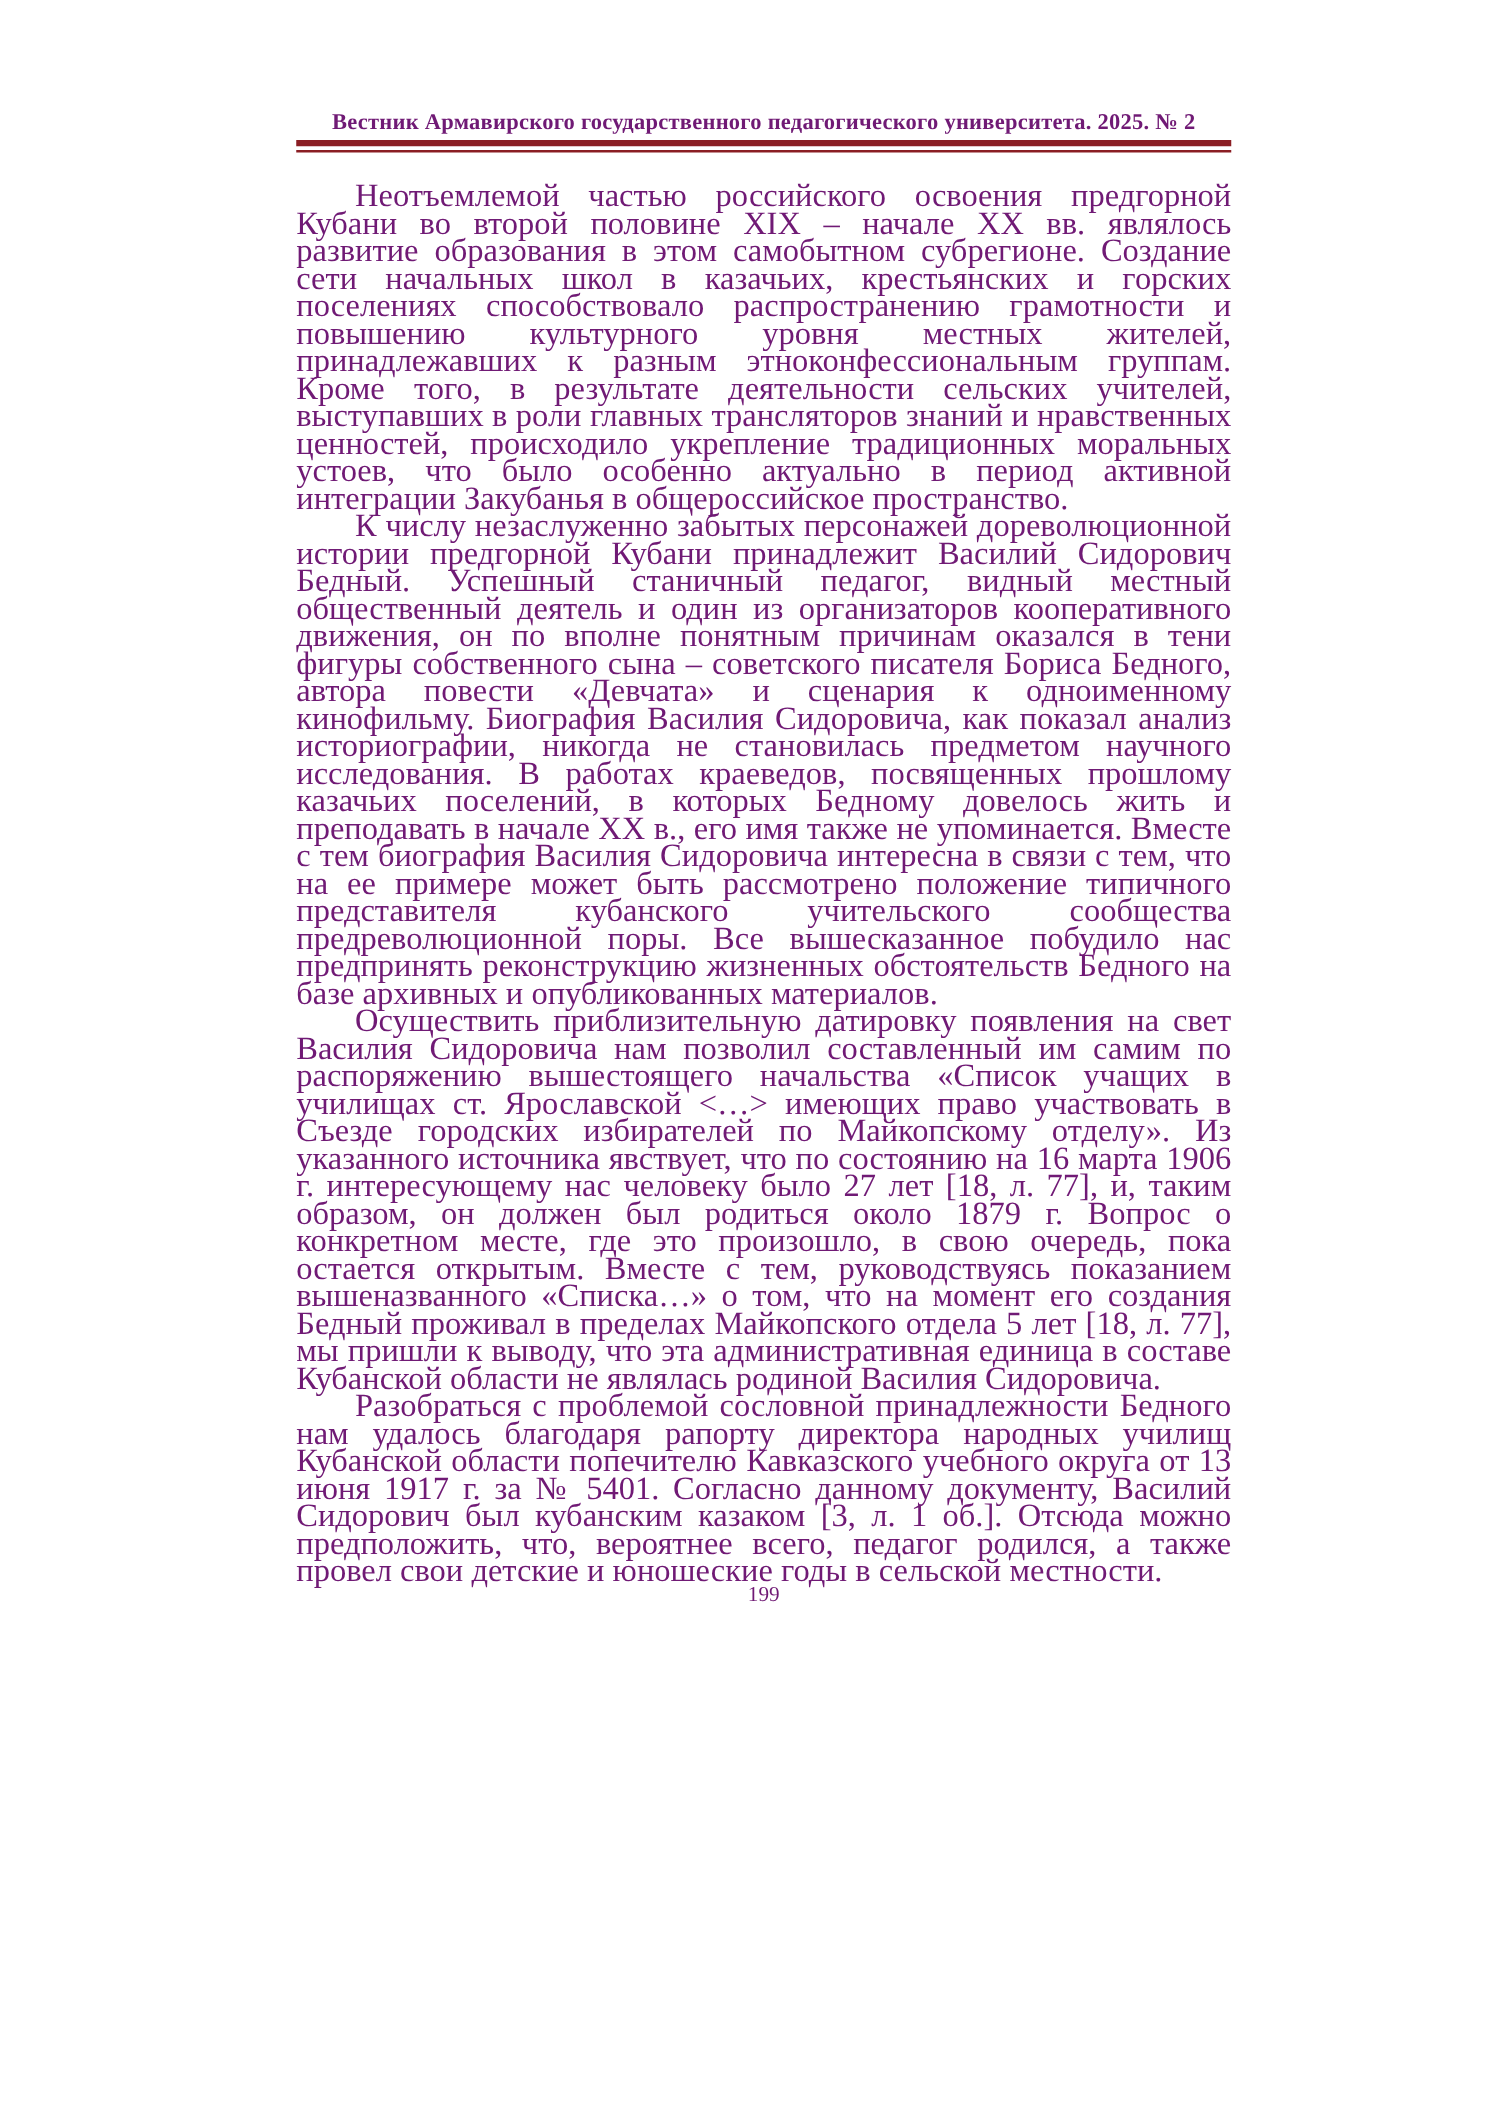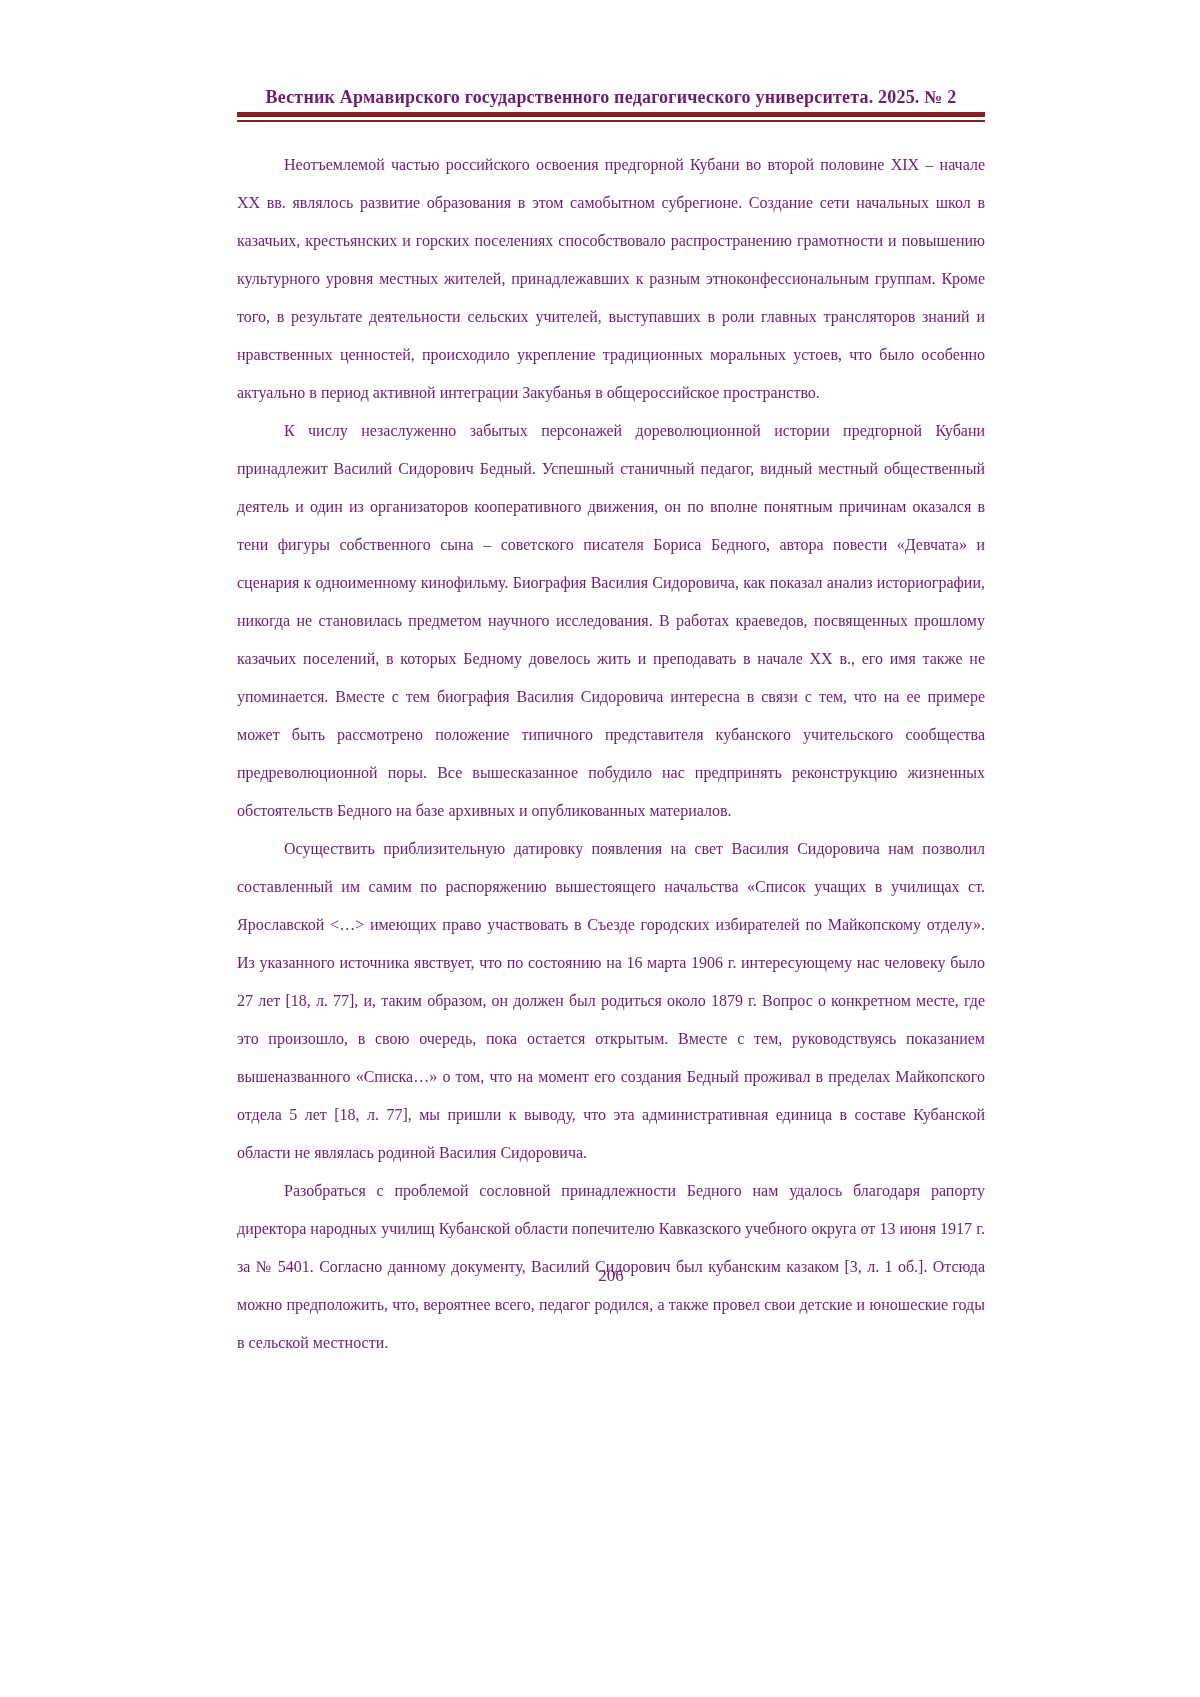--- a/index.html
+++ b/index.html
@@ -41,22 +41,22 @@
       left: 237px;
       width: 748px;
       height: 2px;
       background: #8B1E24;
     }
     .article-body {
       position: absolute;
       top: 146px;
       left: 237px;
       width: 748px;
-      font-size: 16px;
-      line-height: 38px;
+      font-size: 26px;
+      line-height: 22px;
       text-align: justify;
       hyphens: auto;
       -webkit-hyphens: auto;
     }
     .article-body p {
       margin: 0;
       padding: 0;
       text-indent: 47px;
     }
     .page-number {
@@ -78,15 +78,15 @@
   <div class="rule-thick"></div>
   <div class="rule-thin"></div>
 
   <div class="article-body">
     <p>Неотъемлемой частью российского освоения предгорной Кубани во второй половине XIX – начале XX вв. являлось развитие образования в этом самобытном субрегионе. Создание сети начальных школ в казачьих, крестьянских и горских поселениях способствовало распространению грамотности и повышению культурного уровня местных жителей, принадлежавших к разным этноконфессиональным группам. Кроме того, в результате деятельности сельских учителей, выступавших в роли главных трансляторов знаний и нравственных ценностей, происходило укрепление традиционных моральных устоев, что было особенно актуально в период активной интеграции Закубанья в общероссийское пространство.</p>
     <p>К числу незаслуженно забытых персонажей дореволюционной истории предгорной Кубани принадлежит Василий Сидорович Бедный. Успешный станичный педагог, видный местный общественный деятель и один из организаторов кооперативного движения, он по вполне понятным причинам оказался в тени фигуры собственного сына – советского писателя Бориса Бедного, автора повести «Девчата» и сценария к одноименному кинофильму. Биография Василия Сидоровича, как показал анализ историографии, никогда не становилась предметом научного исследования. В работах краеведов, посвященных прошлому казачьих поселений, в которых Бедному довелось жить и преподавать в начале XX в., его имя также не упоминается. Вместе с тем биография Василия Сидоровича интересна в связи с тем, что на ее примере может быть рассмотрено положение типичного представителя кубанского учительского сообщества предреволюционной поры. Все вышесказанное побудило нас предпринять реконструкцию жизненных обстоятельств Бедного на базе архивных и опубликованных материалов.</p>
     <p>Осуществить приблизительную датировку появления на свет Василия Сидоровича нам позволил составленный им самим по распоряжению вышестоящего начальства «Список учащих в училищах ст. Ярославской &lt;…&gt; имеющих право участвовать в Съезде городских избирателей по Майкопскому отделу». Из указанного источника явствует, что по состоянию на 16 марта 1906 г. интересующему нас человеку было 27 лет [18, л. 77], и, таким образом, он должен был родиться около 1879 г. Вопрос о конкретном месте, где это произошло, в свою очередь, пока остается открытым. Вместе с тем, руководствуясь показанием вышеназванного «Списка…» о том, что на момент его создания Бедный проживал в пределах Майкопского отдела 5 лет [18, л. 77], мы пришли к выводу, что эта административная единица в составе Кубанской области не являлась родиной Василия Сидоровича.</p>
     <p>Разобраться с проблемой сословной принадлежности Бедного нам удалось благодаря рапорту директора народных училищ Кубанской области попечителю Кавказского учебного округа от 13 июня 1917 г. за № 5401. Согласно данному документу, Василий Сидорович был кубанским казаком [3, л. 1 об.]. Отсюда можно предположить, что, вероятнее всего, педагог родился, а также провел свои детские и юношеские годы в сельской местности.</p>
   </div>
 
-  <div class="page-number">206</div>
+  <div class="page-number">199</div>
 
 </div>
 
 </body></html>

